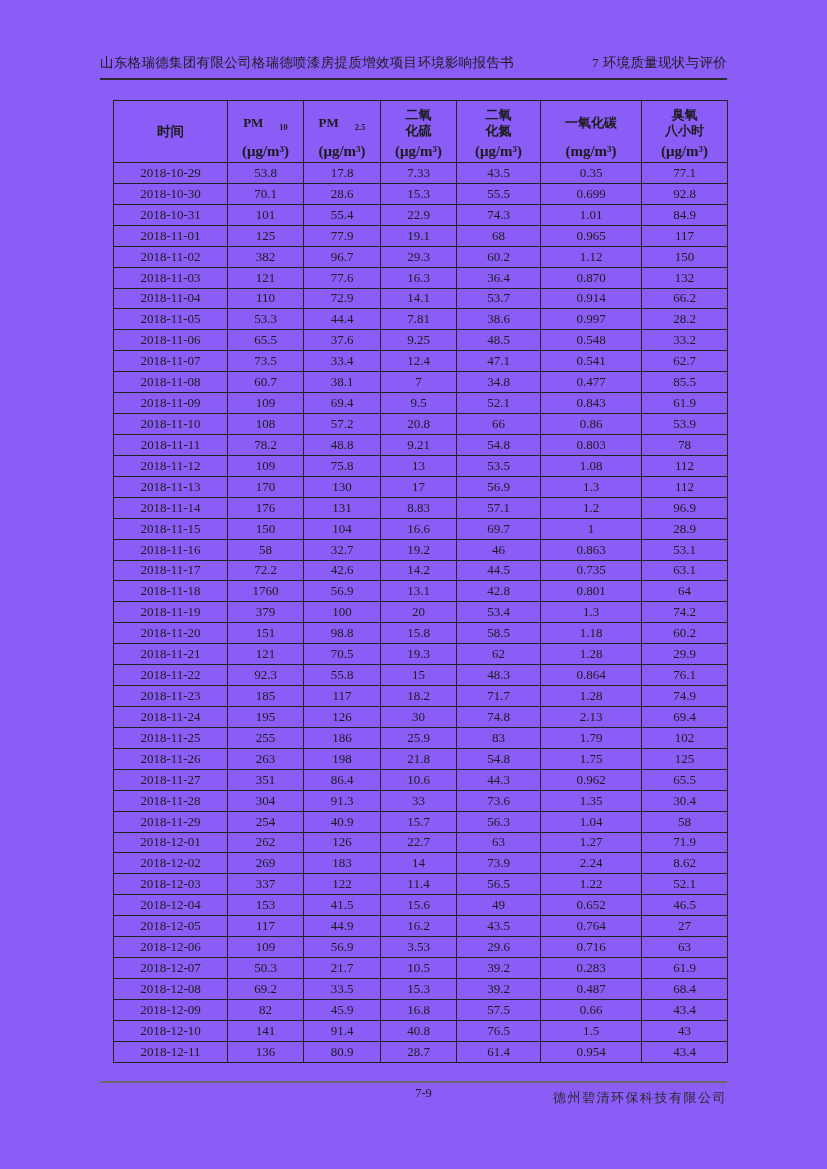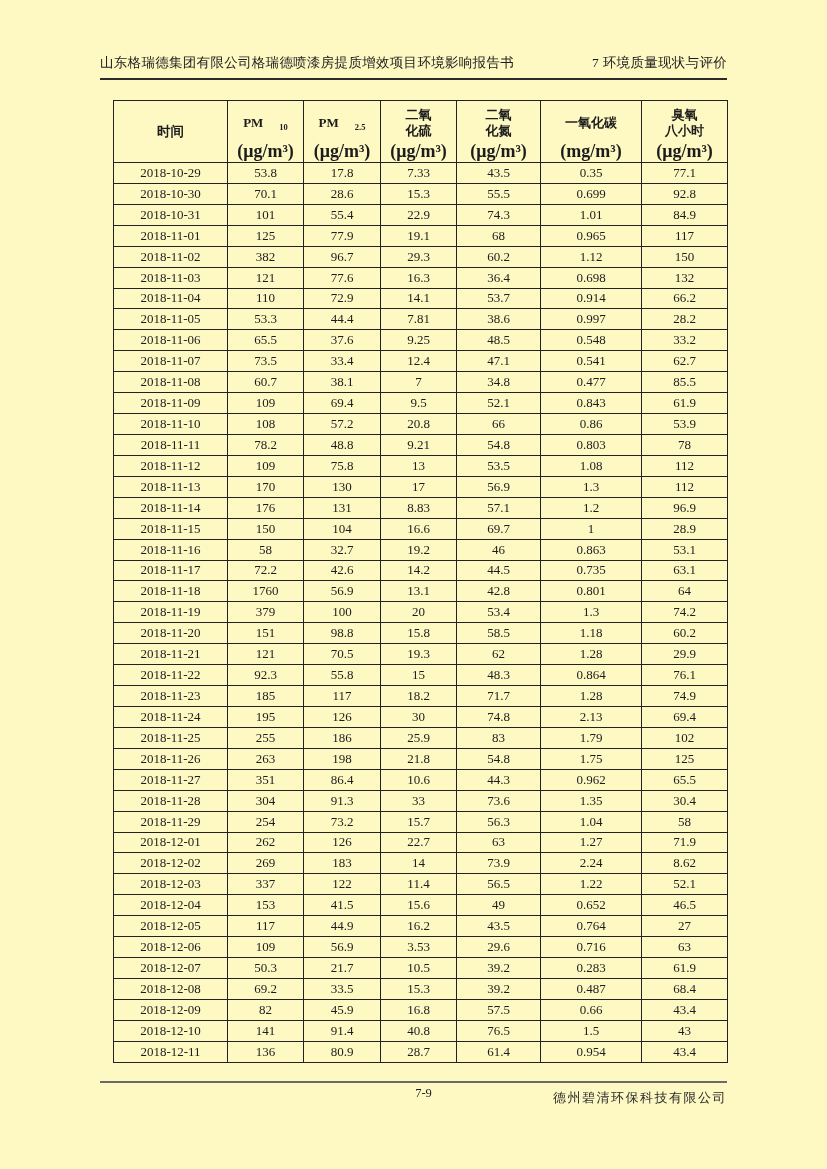--- a/index.html
+++ b/index.html
@@ -4,21 +4,21 @@
 <style>
   * { box-sizing: border-box; margin: 0; padding: 0; }
   html, body { background: #ffffff; }
   body {
     width: 827px; height: 1169px;
     font-family: "Liberation Serif", "DejaVu Serif", serif;
     color: #1c1c1c;
     position: relative;
     overflow: hidden;
   }
-  .page { position: relative; width: 827px; height: 1169px; background: #fef9c3; }
+  .page { position: relative; width: 827px; height: 1169px; background: #8b5cf6; }
 
   
   .running-header {
     position: absolute; top: 54px; left: 100px; width: 627px;
     display: flex; justify-content: space-between; align-items: baseline;
     font-size: 13.5px; letter-spacing: 0.3px; white-space: nowrap;
   }
   .header-rule {
     position: absolute; top: 78px; left: 100px; width: 627px;
     border-top: 2px solid #2b2b2b;
@@ -40,21 +40,21 @@
   .th-inner { display: flex; flex-direction: column; height: 60px; }
   .th-label {
     flex: 1 1 auto; display: flex; flex-direction: column;
     align-items: center; justify-content: center;
     line-height: 16px;
   }
   .th-center {
     display: flex; align-items: center; justify-content: center; height: 60px;
     font-size: 13.5px;
   }
-  .th-unit { font-size: 18px; padding-bottom: 3px; line-height: 15px; text-align: center; }
+  .th-unit { font-size: 15px; padding-bottom: 3px; line-height: 15px; text-align: center; }
   .th-label sub { font-size: 8.5px; line-height: 0; margin-left: 16px; }
   .data-table tbody td { font-size: 13px; line-height: 14px; }
 
   
   .footer-rule {
     position: absolute; top: 1081px; left: 100px; width: 627px;
     border-top: 2.5px solid #6a6a6a;
   }
   .footer-page-number {
     position: absolute; top: 1086px; left: 0; width: 827px;
@@ -190,21 +190,21 @@
           <td>60.2</td>
           <td>1.12</td>
           <td>150</td>
         </tr>
         <tr>
           <td>2018-11-03</td>
           <td>121</td>
           <td>77.6</td>
           <td>16.3</td>
           <td>36.4</td>
-          <td>0.698</td>
+          <td>0.870</td>
           <td>132</td>
         </tr>
         <tr>
           <td>2018-11-04</td>
           <td>110</td>
           <td>72.9</td>
           <td>14.1</td>
           <td>53.7</td>
           <td>0.914</td>
           <td>66.2</td>
@@ -421,21 +421,21 @@
           <td>304</td>
           <td>91.3</td>
           <td>33</td>
           <td>73.6</td>
           <td>1.35</td>
           <td>30.4</td>
         </tr>
         <tr>
           <td>2018-11-29</td>
           <td>254</td>
-          <td>73.2</td>
+          <td>40.9</td>
           <td>15.7</td>
           <td>56.3</td>
           <td>1.04</td>
           <td>58</td>
         </tr>
         <tr>
           <td>2018-12-01</td>
           <td>262</td>
           <td>126</td>
           <td>22.7</td>

